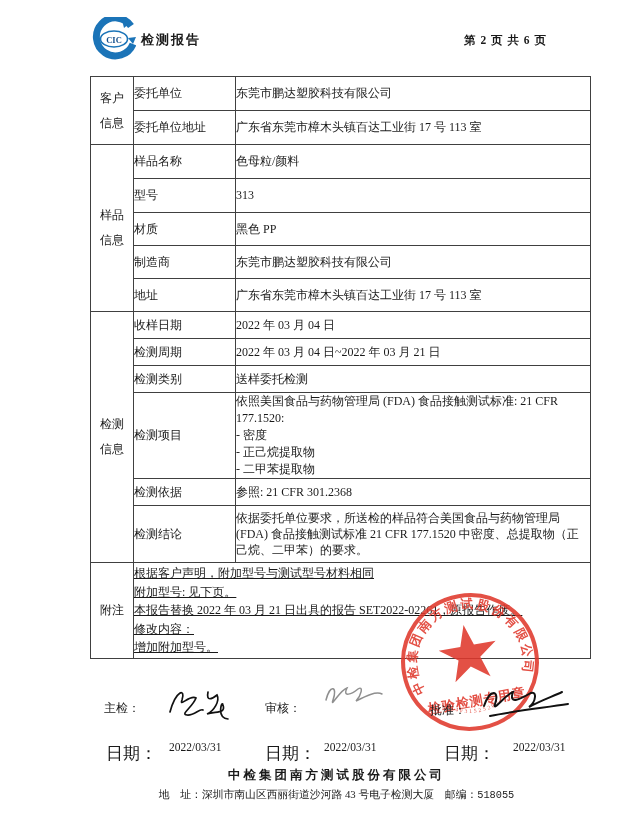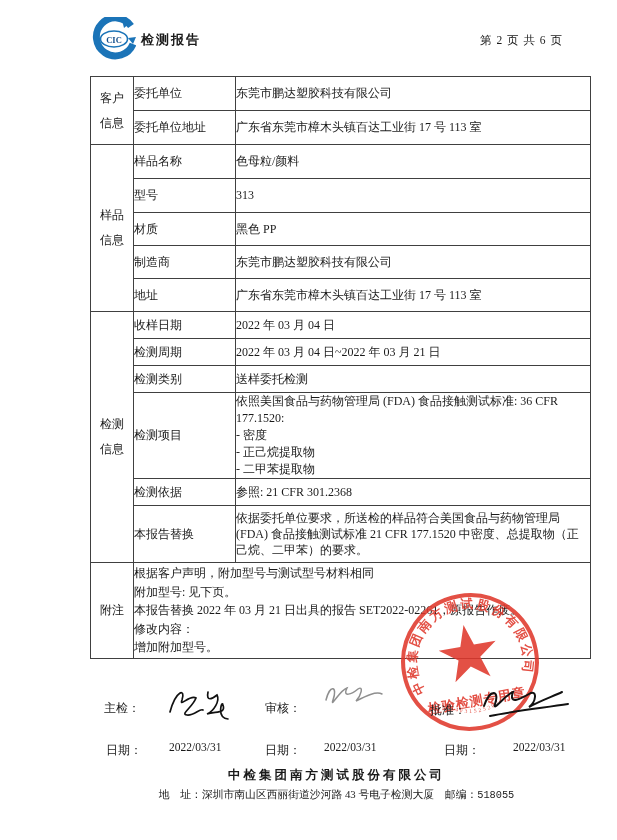--- a/index.html
+++ b/index.html
@@ -4,37 +4,37 @@
 <style>
   html,body{margin:0;padding:0;background:#fff;}
   .page{
     position:relative;width:617px;height:800px;background:#fff;overflow:hidden;
     font-family:"Liberation Serif","DejaVu Serif",serif;color:#1a1a1a;margin-left:28px;
   }
   
   .hdr-logo{position:absolute;left:64px;top:17px;width:44px;height:44px;}
   .hdr-title{position:absolute;left:113px;top:31px;font-size:13px;font-weight:bold;letter-spacing:2px;text-align:center;}
   .hdr-no{position:absolute;left:222px;top:33px;font-size:11.5px;font-weight:bold;}
-  .hdr-page{position:absolute;left:452px;top:33px;font-size:11.5px;font-weight:normal;letter-spacing:1px;}
+  .hdr-page{position:absolute;left:436px;top:33px;font-size:11.5px;font-weight:bold;letter-spacing:1px;}
   
   table.rpt{position:absolute;left:62px;top:76px;width:501px;border-collapse:collapse;table-layout:fixed;}
   table.rpt td{border:1px solid #404040;font-size:12px;vertical-align:middle;padding:0 0;}
   td.cat{text-align:center;line-height:25px;}
   td.lab{padding-left:11px;}
   td.val{padding-left:12px;padding-right:8px;}
   td.val .ln{line-height:17px;}
-  td.noteval{padding-left:9px;padding-right:8px;}
+  td.noteval{padding-left:9px;padding-right:8px;text-decoration:underline;}
   td.noteval .ln{line-height:18.5px;}
   .concl{line-height:16px;padding:4px 0;font-family:Liberation Serif, serif;}
   
   .stamp{position:absolute;left:366px;top:586px;width:152px;height:152px;opacity:.88;pointer-events:none;}
   
   .sig-label{position:absolute;font-size:12px;}
   .sig-svg{position:absolute;}
-  .date-label{position:absolute;font-size:12px;}
+  .date-label{position:absolute;font-size:17px;}
   .date-val{position:absolute;font-size:11.5px;}
   
   .ft-company{position:absolute;left:0;right:0;top:767px;text-align:center;font-size:12.5px;font-weight:bold;letter-spacing:3px;}
   .ft-line1{position:absolute;left:0;right:0;top:788px;text-align:center;font-size:10.8px;}
   .ft-line2{position:absolute;left:0;right:0;top:803px;text-align:center;font-size:10.8px;}
   .ft-url{font-family:"Liberation Mono","DejaVu Sans Mono",monospace;font-size:10.3px;color:#0000cc;text-decoration:underline;}
   .mono{font-family:"Liberation Mono","DejaVu Sans Mono",monospace;font-size:10.3px;}
 </style>
 </head>
 <body>
@@ -109,33 +109,33 @@
         <td class="lab">检测周期</td>
         <td class="val">2022 年 03 月 04 日~2022 年 03 月 21 日</td>
       </tr>
       <tr style="height:27px">
         <td class="lab">检测类别</td>
         <td class="val">送样委托检测</td>
       </tr>
       <tr style="height:86px">
         <td class="lab">检测项目</td>
         <td class="val">
-          <div class="ln">依照美国食品与药物管理局 (FDA) 食品接触测试标准: 36 CFR</div>
+          <div class="ln">依照美国食品与药物管理局 (FDA) 食品接触测试标准: 21 CFR</div>
           <div class="ln">177.1520:</div>
           <div class="ln">- 密度</div>
           <div class="ln">- 正己烷提取物</div>
           <div class="ln">- 二甲苯提取物</div>
         </td>
       </tr>
       <tr style="height:27px">
         <td class="lab">检测依据</td>
         <td class="val">参照: 21 CFR 301.2368</td>
       </tr>
       <tr style="height:48px">
-        <td class="lab">本报告替换</td>
+        <td class="lab">检测结论</td>
         <td class="val">
           <div class="concl">依据委托单位要求，所送检的样品符合美国食品与药物管理局 (FDA) 食品接触测试标准 21 CFR 177.1520 中密度、总提取物（正己烷、二甲苯）的要求。</div>
         </td>
       </tr>
 
       <tr style="height:96px">
         <td class="cat">附注</td>
         <td class="noteval" colspan="2">
           <div class="ln">根据客户声明，附加型号与测试型号材料相同</div>
           <div class="ln">附加型号: 见下页。</div>

